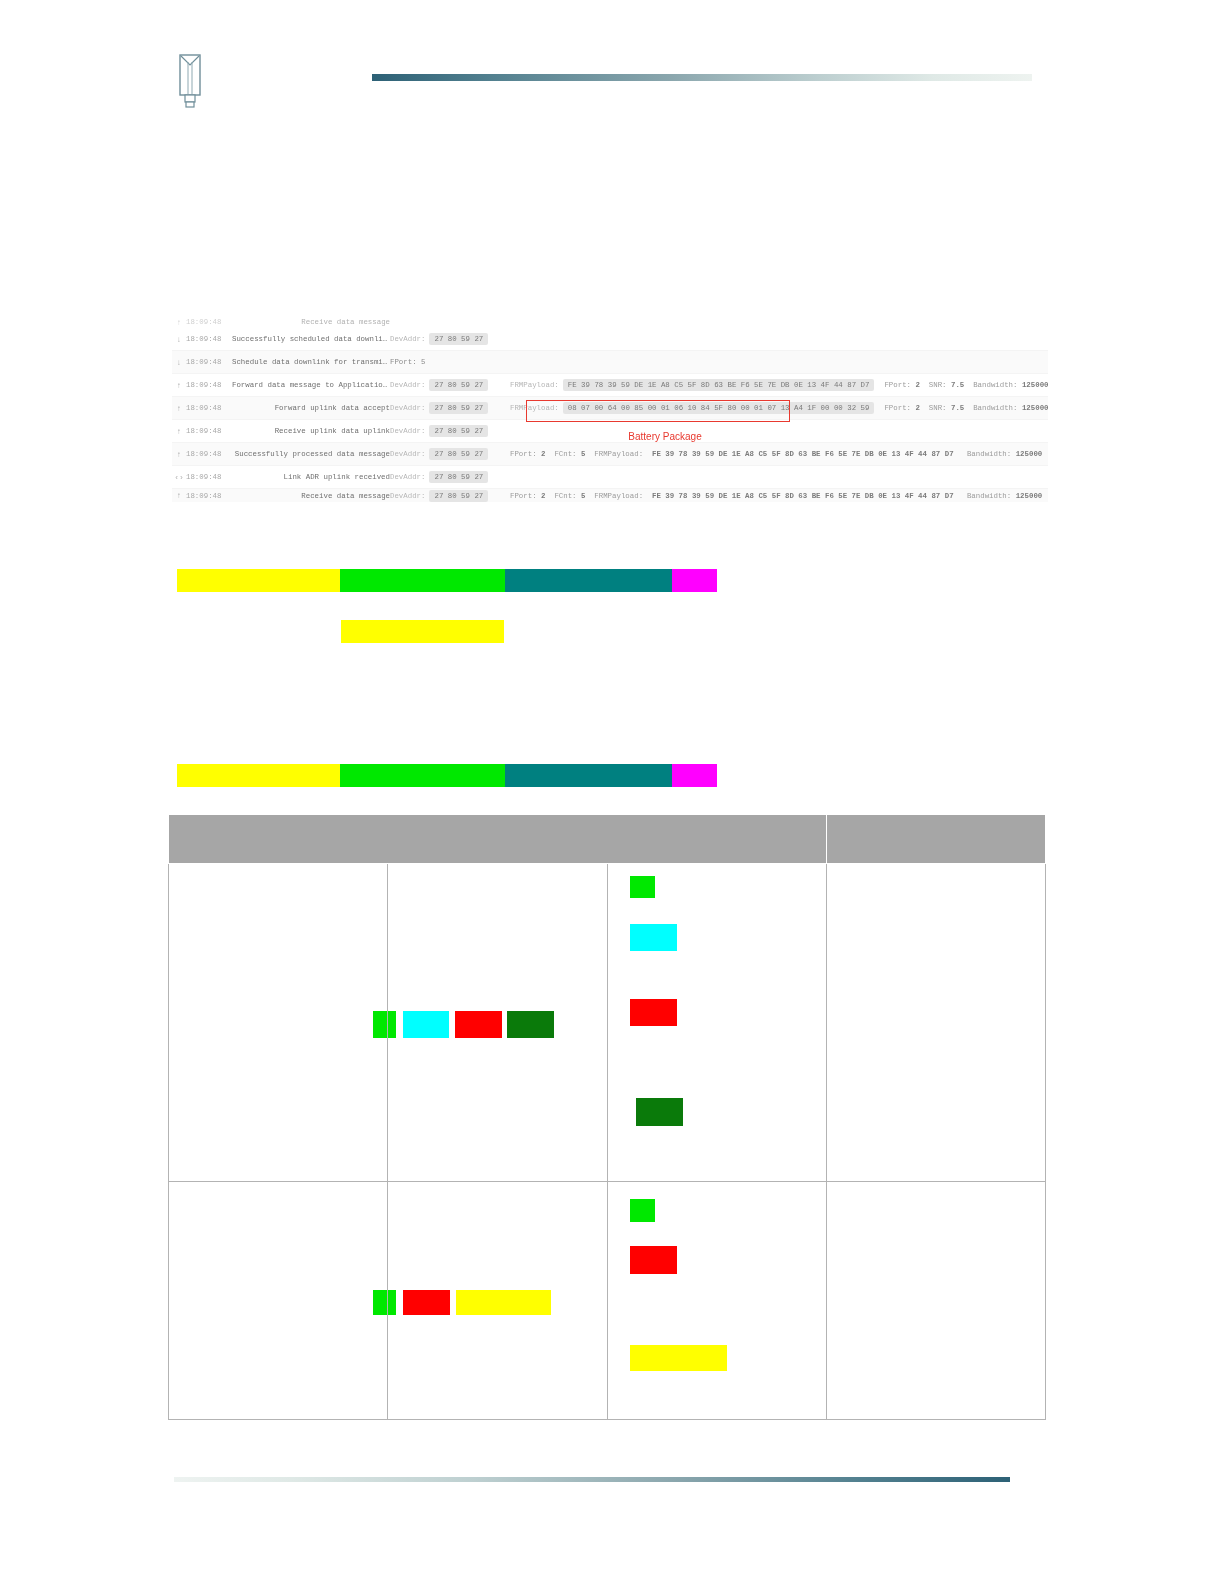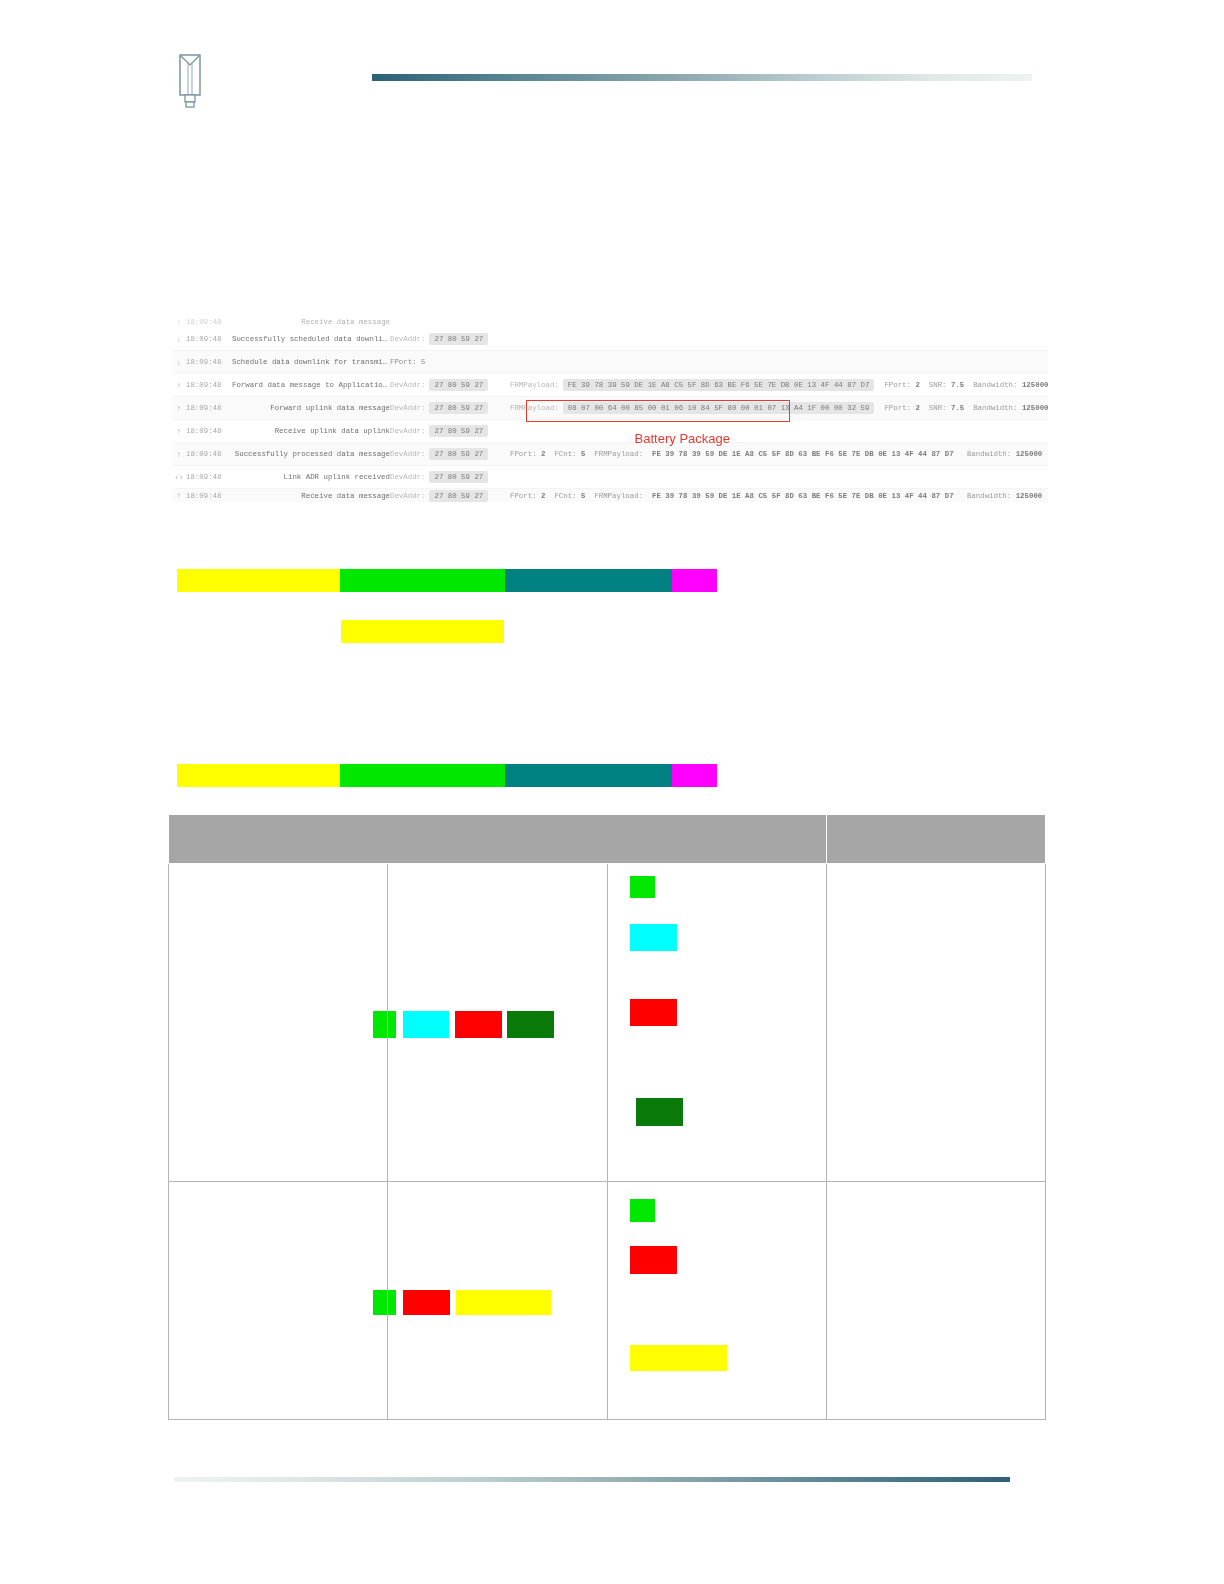--- a/index.html
+++ b/index.html
@@ -106,23 +106,23 @@
     left: 526px; top: 400px;
     width: 264px; height: 22px;
     border: 1.6px solid #e8392f;
     box-sizing: border-box;
     pointer-events: none;
   }
   #battery-annotation {
     position: absolute;
     left: 600px; top: 431px;
     width: 130px;
-    text-align: right;
+    text-align: center;
     color: #e8392f;
-    font-size: 13px;
+    font-size: 10px;
     font-family: "Liberation Sans", sans-serif;
   }
 
   
   .bar { position: absolute; }
 
   
   #spec-table {
     position: absolute;
     left: 168px; top: 814px;
@@ -219,21 +219,21 @@
       &nbsp;<span>SNR:</span>
       <b>7.5</b>
       &nbsp;<span>Bandwidth:</span>
       <b>125000</b>
     </span>
   </div>
 
   <div class="log-row alt">
     <span class="log-dir">↑</span>
     <span class="log-time">18:09:48</span>
-    <span class="log-msg">Forward uplink data message</span>
+    <span class="log-msg">Forward uplink data accept</span>
     <span class="devaddr-col">
       <span class="kv-label">DevAddr:</span>
       <span class="kv-chip">27 80 59 27</span>
     </span>
     <span class="payload-col">
       <span class="kv-label">FRMPayload:</span>
       <span class="kv-chip">08 07 00 64 00 85 00 01 06 10 84 5F 80 00 01 07 13 A4 1F 00 00 32 59</span>
     </span>
     <span class="gap-sm"></span>
     <span class="meta-col">

